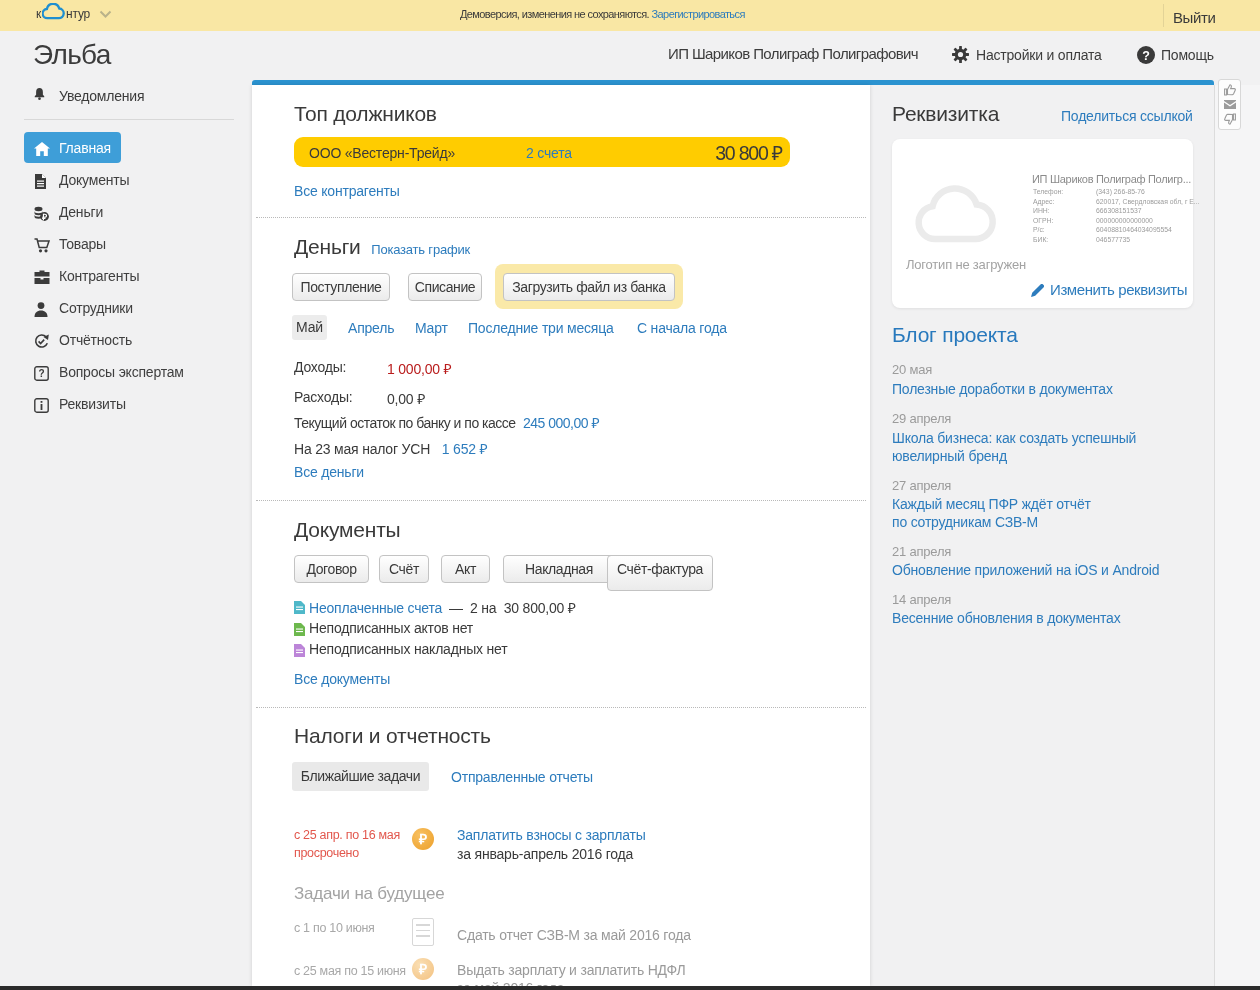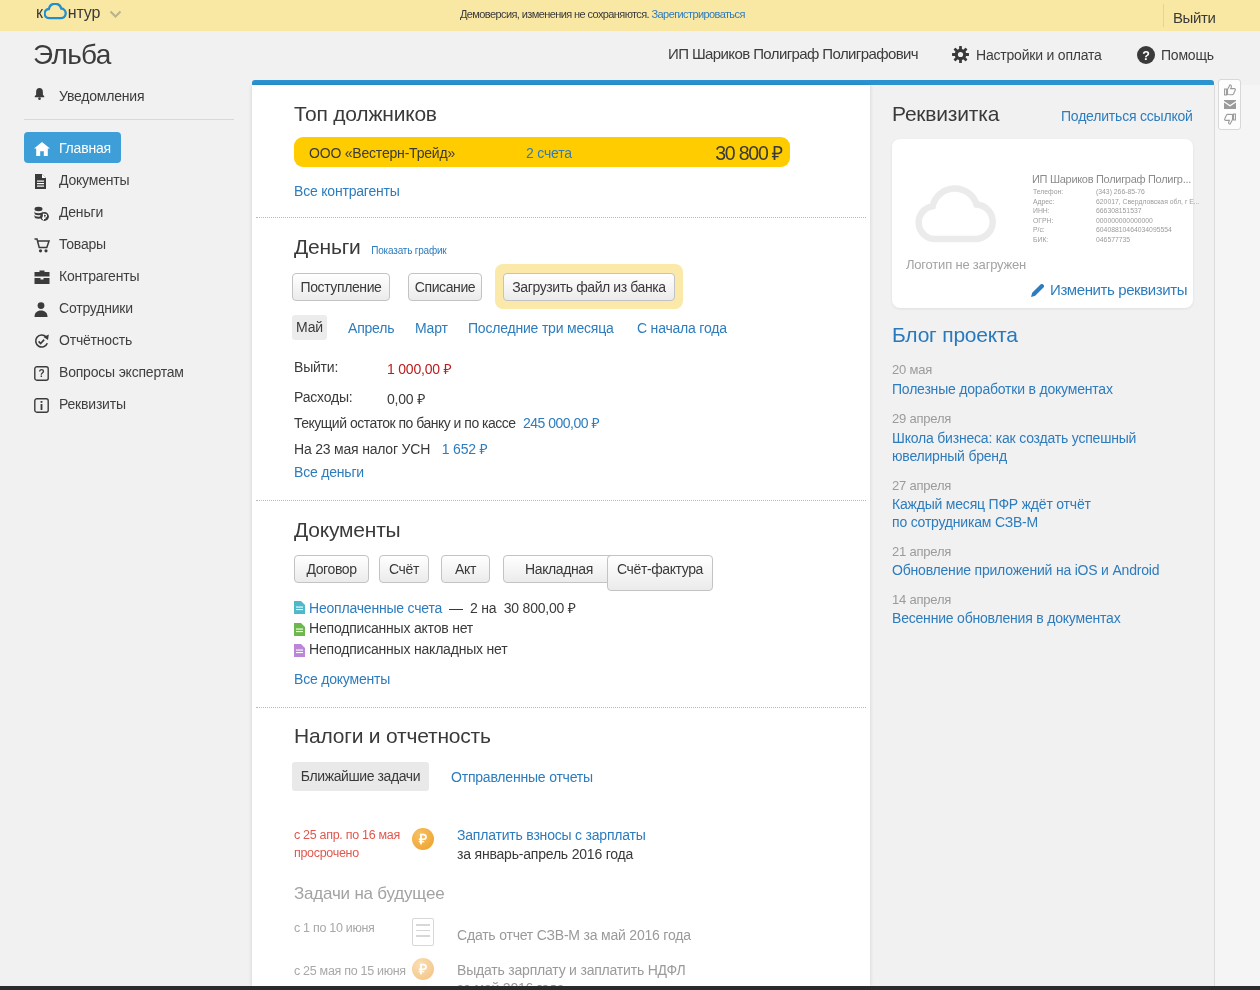--- a/index.html
+++ b/index.html
@@ -4,21 +4,21 @@
 <title>Эльба</title>
 <style>
   html,body{margin:0;padding:0;}
   body{width:1260px;height:990px;overflow:hidden;font-family:"Liberation Sans",sans-serif;background:#f1f1f2;letter-spacing:-0.2px;}
   #page{position:relative;width:1260px;height:990px;background:#f1f1f2;}
   .abs{position:absolute;white-space:nowrap;}
   a{text-decoration:none;}
   .lnk{color:#2d7cbd;}
   .f14{font-size:14px;}
   #topbar{position:absolute;left:0;top:0;width:1260px;height:31px;background:#f9e7a4;}
-  #logo{position:absolute;left:36px;top:3px;font-size:16px;color:#3a3a3a;white-space:nowrap;}
+  #logo{position:absolute;left:36px;top:3px;font-size:12px;color:#3a3a3a;white-space:nowrap;}
   #demo{position:absolute;left:460px;top:8px;font-size:11px;letter-spacing:-0.6px;color:#3a3a3a;white-space:nowrap;}
   #vsep{position:absolute;left:1163px;top:4px;width:1px;height:23px;background:#e3d397;}
   #exit{position:absolute;left:1173px;top:9px;font-size:15px;letter-spacing:-0.4px;color:#3a3a3a;}
   #elba{position:absolute;left:33px;top:39px;font-size:28px;letter-spacing:-0.7px;color:#3c3c3c;}
   #who{position:absolute;left:668px;top:45px;font-size:15px;letter-spacing:-0.6px;color:#3c3c3c;}
   #settings{position:absolute;left:952px;top:46px;font-size:14px;color:#3c3c3c;}
   #help{position:absolute;left:1137px;top:46px;font-size:14px;color:#3c3c3c;}
   #notif{position:absolute;left:34px;top:87px;font-size:14px;color:#3b3b3b;}
   #sbline{position:absolute;left:24px;top:119px;width:210px;height:1px;background:#d8d8d8;}
   .mitem{position:absolute;left:24px;width:210px;height:32px;line-height:32px;font-size:14px;color:#3f3f3f;white-space:nowrap;}
@@ -136,31 +136,31 @@
 
   <h2 class="abs" style="left:294px;top:102px;">Топ должников</h2>
   <div class="abs" style="left:294px;top:137px;width:496px;height:30px;background:#ffcc00;border-radius:9px;">
     <span class="abs" style="left:15px;top:8px;font-size:14px;color:#3a3a3a;">ООО «Вестерн-Трейд»</span>
     <a class="lnk abs" style="left:232px;top:8px;font-size:14px;" href="#">2 счета</a>
     <span class="abs" style="right:8px;top:2px;font-size:19.5px;letter-spacing:-1.2px;color:#3a3a3a;">30 800 ₽</span>
   </div>
   <a class="lnk abs f14" style="left:294px;top:183px;" href="#">Все контрагенты</a>
   <div class="dotted" style="top:217px;"></div>
 
-  <h2 class="abs" style="left:294px;top:235px;">Деньги <a class="lnk" style="font-size:10px;font-weight:normal;margin-left:5px;" href="#">Показать график</a></h2>
+  <h2 class="abs" style="left:294px;top:235px;">Деньги <a class="lnk" style="font-size:13px;font-weight:normal;margin-left:5px;" href="#">Показать график</a></h2>
   <div class="btn abs" style="left:292px;top:273px;width:98px;height:28px;line-height:26px;">Поступление</div>
   <div class="btn abs" style="left:408px;top:273px;width:74px;height:28px;line-height:26px;">Списание</div>
   <div class="abs" style="left:495px;top:264px;width:188px;height:45px;background:#fae9a8;border-radius:8px;"></div>
   <div class="btn abs" style="left:503px;top:273px;width:172px;height:28px;line-height:26px;">Загрузить файл из банка</div>
   <div class="abs" style="left:292px;top:315px;width:35px;height:25px;background:#ececec;border-radius:3px;text-align:center;line-height:25px;font-size:14px;color:#3a3a3a;">Май</div>
   <a class="lnk abs f14" style="left:348px;top:320px;" href="#">Апрель</a>
   <a class="lnk abs f14" style="left:415px;top:320px;" href="#">Март</a>
   <a class="lnk abs f14" style="left:468px;top:320px;" href="#">Последние три месяца</a>
   <a class="lnk abs f14" style="left:637px;top:320px;" href="#">С начала года</a>
-  <div class="abs f14" style="left:294px;top:359px;color:#3a3a3a;">Выйти:</div>
+  <div class="abs f14" style="left:294px;top:359px;color:#3a3a3a;">Доходы:</div>
   <div class="abs f14" style="left:387px;top:359px;color:#b91c1c;">1 000,00 ₽</div>
   <div class="abs f14" style="left:294px;top:389px;color:#3a3a3a;">Расходы:</div>
   <div class="abs f14" style="left:387px;top:389px;color:#3a3a3a;">0,00 ₽</div>
   <div class="abs f14" style="left:294px;top:413px;color:#3a3a3a;letter-spacing:-0.5px;">Текущий остаток по банку и по кассе <a class="lnk" href="#" style="margin-left:4px;">245 000,00 ₽</a></div>
   <div class="abs f14" style="left:294px;top:439px;color:#3a3a3a;">На 23 мая налог УСН <a class="lnk" href="#" style="margin-left:8px;">1 652 ₽</a></div>
   <a class="lnk abs f14" style="left:294px;top:464px;" href="#">Все деньги</a>
   <div class="dotted" style="top:500px;"></div>
 
   <h2 class="abs" style="left:294px;top:518px;">Документы</h2>
   <div class="btn abs" style="left:294px;top:555px;width:75px;height:28px;line-height:26px;">Договор</div>

